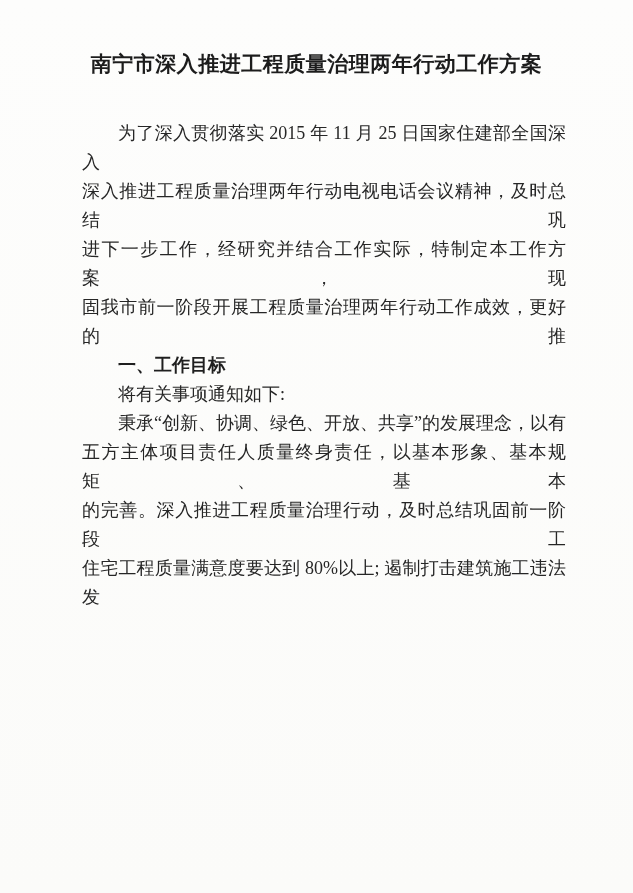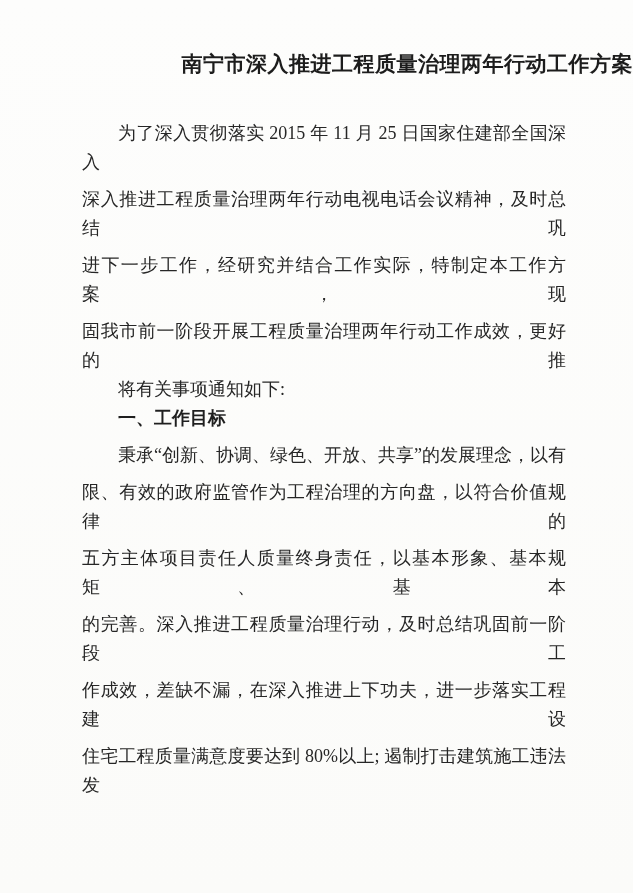--- a/index.html
+++ b/index.html
@@ -12,41 +12,40 @@
     width: 633px;
     height: 893px;
     background: linear-gradient(180deg, #fdfdfc 0%, #fbfbf9 100%);
     font-family: "Liberation Serif", "DejaVu Serif", serif;
     color: #262626;
     overflow: hidden;
     box-sizing: border-box;
   }
   .doc-title {
     padding-top: 50px;
-    text-align: right;
+    text-align: center;
     font-size: 21px;
     font-weight: bold;
     letter-spacing: 0.5px;
     color: #1c1c1c;
   }
   .doc-body {
     margin: 41px 67px 0 82px;
     font-size: 18px;
     line-height: 29px;
   }
   .line {
     white-space: nowrap;
     text-align: justify;
   }
   .line.fill {
     white-space: normal;
     text-align: justify;
     text-align-last: justify;
     text-justify: inter-character;
-    margin-top: 8px;
   }
   .line.indent {
     text-indent: 2em;
   }
   .line.bold {
     font-weight: bold;
     color: #1f1f1f;
   }
 </style>
 </head>
@@ -54,24 +53,22 @@
 
 <div class="page">
 
   <div class="doc-title">南宁市深入推进工程质量治理两年行动工作方案</div>
 
   <div class="doc-body">
     <div class="line indent fill">为了深入贯彻落实 2015 年 11 月 25 日国家住建部全国深入</div>
     <div class="line fill">深入推进工程质量治理两年行动电视电话会议精神，及时总结巩</div>
     <div class="line fill">进下一步工作，经研究并结合工作实际，特制定本工作方案，现</div>
     <div class="line fill">固我市前一阶段开展工程质量治理两年行动工作成效，更好的推</div>
+    <div class="line indent bold">一、工作目标</div>
     <div class="line indent">将有关事项通知如下:</div>
-    <div class="line indent bold">一、工作目标</div>
     <div class="line indent fill">秉承“创新、协调、绿色、开放、共享”的发展理念，以有</div>
-    <div class="line fill">限、有效的政府监管作为工程治理的方向盘，以符合价值规律的</div>
     <div class="line fill">五方主体项目责任人质量终身责任，以基本形象、基本规矩、基本</div>
     <div class="line fill">的完善。深入推进工程质量治理行动，及时总结巩固前一阶段工</div>
-    <div class="line fill">作成效，差缺不漏，在深入推进上下功夫，进一步落实工程建设</div>
     <div class="line fill">住宅工程质量满意度要达到 80%以上; 遏制打击建筑施工违法发</div>
 
   </div>
 
 </div>
 
 </body></html>

